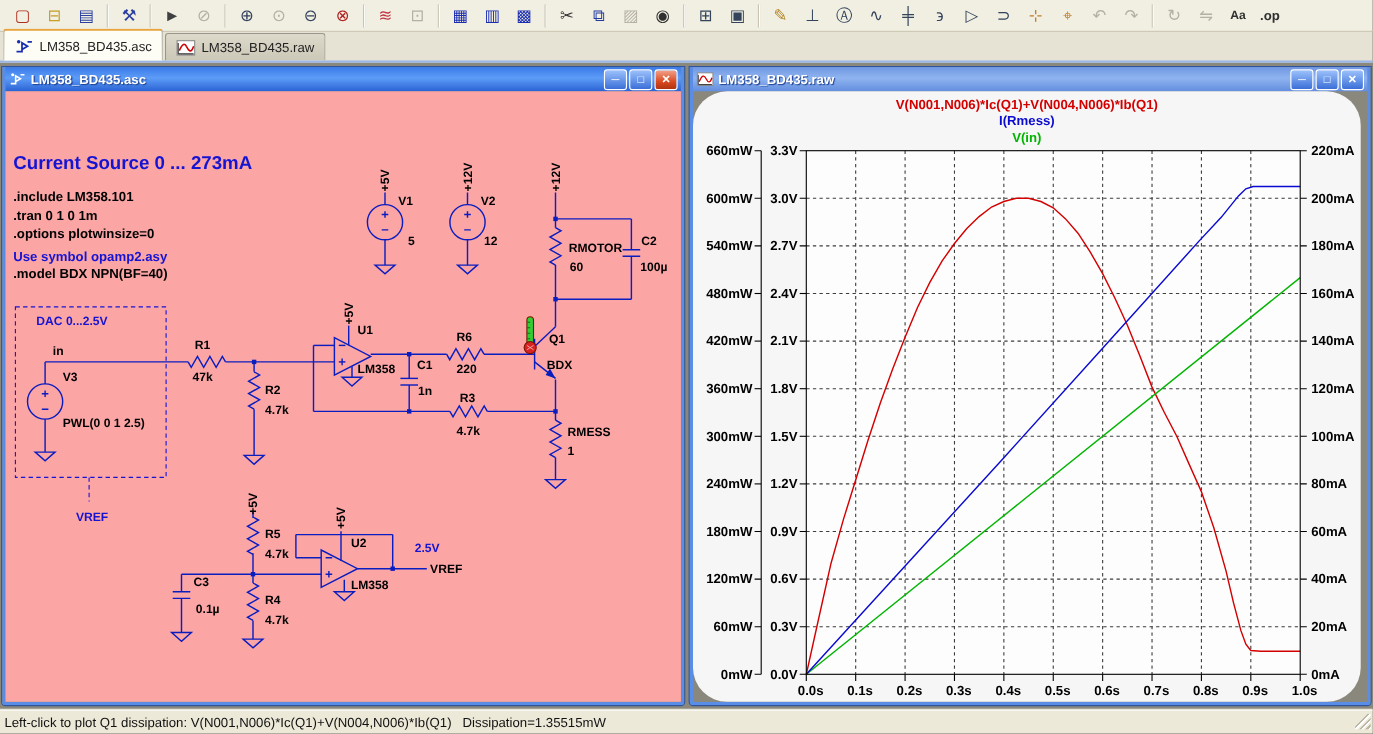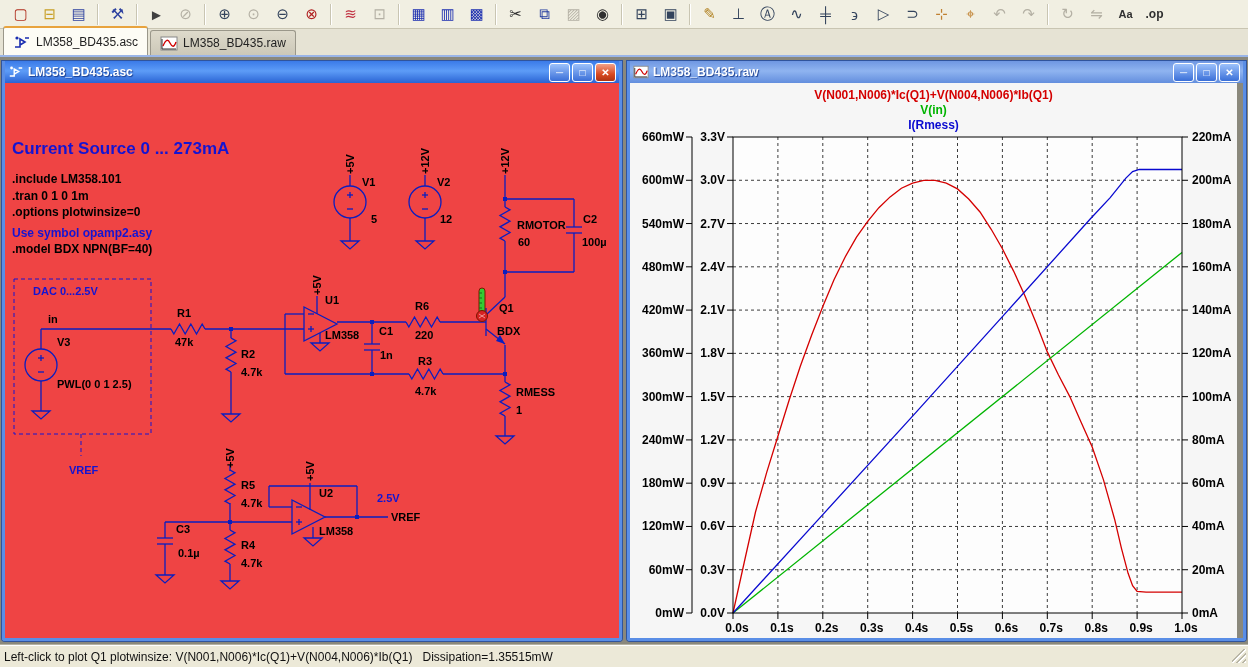--- a/index.html
+++ b/index.html
@@ -126,21 +126,21 @@
       <svg width="16" height="14" viewBox="0 0 18 15">
             <path d="M2 12 L7 12 L7 4 L12 7 L7 10 M12 3 L16 3" stroke="#fff" stroke-width="1.6" fill="none"></path>
             <circle cx="4" cy="3" r="1.6" fill="#fff"></circle>
           </svg>
     </span>
     <span class="ttext">LM358_BD435.asc</span>
     <span class="wbtn">─</span>
     <span class="wbtn">□</span>
     <span class="wbtn close">✕</span>
   </div>
-  <div class="canvas" id="schcanvas" style="width:614px;height:555px;background:#ef4444;"><svg width="614" height="555" viewBox="0 0 614 555">
+  <div class="canvas" id="schcanvas" style="width:614px;height:555px;background:#fca5a5;"><svg width="614" height="555" viewBox="0 0 614 555">
           <g stroke="#0a1ec0" fill="none" stroke-width="1.3">
             <line x1="36" y1="246" x2="166" y2="246"></line>
             <line x1="200" y1="246" x2="299" y2="246"></line>
             <line x1="36" y1="246" x2="36" y2="266"></line>
             <line x1="36" y1="298" x2="36" y2="328"></line>
             <line x1="226" y1="246" x2="226" y2="255"></line>
             <line x1="226" y1="289" x2="226" y2="331"></line>
             <line x1="280" y1="231" x2="280" y2="291"></line>
             <line x1="280" y1="231" x2="299" y2="231"></line>
             <line x1="280" y1="291" x2="404" y2="291"></line>
@@ -361,25 +361,25 @@
             <rect x="1" y="1" width="16" height="13" fill="#fff" stroke="#888"></rect>
             <path d="M2 13 L2 3 M2 13 L16 13" stroke="#333" stroke-width="1"></path>
             <path d="M3 10 C6 3,8 3,10 7 S14 12,16 6" stroke="#d00000" stroke-width="1.4" fill="none"></path>
           </svg>
     </span>
     <span class="ttext">LM358_BD435.raw</span>
     <span class="wbtn">─</span>
     <span class="wbtn">□</span>
     <span class="wbtn">✕</span>
   </div>
-  <div class="canvas" id="plotcanvas" style="width:607px;height:555px;background:#f6f6f6;">
+  <div class="canvas" id="plotcanvas" style="width:607px;height:555px;background:#f6f6f6;border-radius:31px;">
     <div class="tracelabels">
       <div id="tl0" style="color: rgb(212, 0, 0);">V(N001,N006)*Ic(Q1)+V(N004,N006)*Ib(Q1)</div>
+      <div id="tl2" style="color: rgb(10, 10, 208);">I(Rmess)</div>
       <div id="tl1" style="color: rgb(0, 180, 0);">V(in)</div>
-      <div id="tl2" style="color: rgb(10, 10, 208);">I(Rmess)</div>
     </div>
   <svg width="607" height="555" viewBox="0 0 607 555">
           <rect x="103" y="54" width="449" height="476" fill="#fdfdfd" stroke="none"></rect>
           <g stroke="#3c3c3c" stroke-width="1" stroke-dasharray="3,3">
             <line x1="147.9" y1="54" x2="147.9" y2="530"></line>
             <line x1="192.8" y1="54" x2="192.8" y2="530"></line>
             <line x1="237.7" y1="54" x2="237.7" y2="530"></line>
             <line x1="282.6" y1="54" x2="282.6" y2="530"></line>
             <line x1="327.5" y1="54" x2="327.5" y2="530"></line>
             <line x1="372.4" y1="54" x2="372.4" y2="530"></line>
@@ -497,17 +497,17 @@
             <text x="376.4" y="549" text-anchor="middle">0.6s</text>
             <text x="421.3" y="549" text-anchor="middle">0.7s</text>
             <text x="466.2" y="549" text-anchor="middle">0.8s</text>
             <text x="511.1" y="549" text-anchor="middle">0.9s</text>
             <text x="556" y="549" text-anchor="middle">1.0s</text>
           </g>
         </svg></div>
 </div>
 
 <div id="statusbar">
-  <span class="stext">Left-click to plot Q1 plotwinsize: V(N001,N006)*Ic(Q1)+V(N004,N006)*Ib(Q1)   Dissipation=1.35515mW</span>
+  <span class="stext">Left-click to plot Q1 dissipation: V(N001,N006)*Ic(Q1)+V(N004,N006)*Ib(Q1)   Dissipation=1.35515mW</span>
 </div>
 <div id="grip"></div>
 
 </div>
 
 </body></html>

